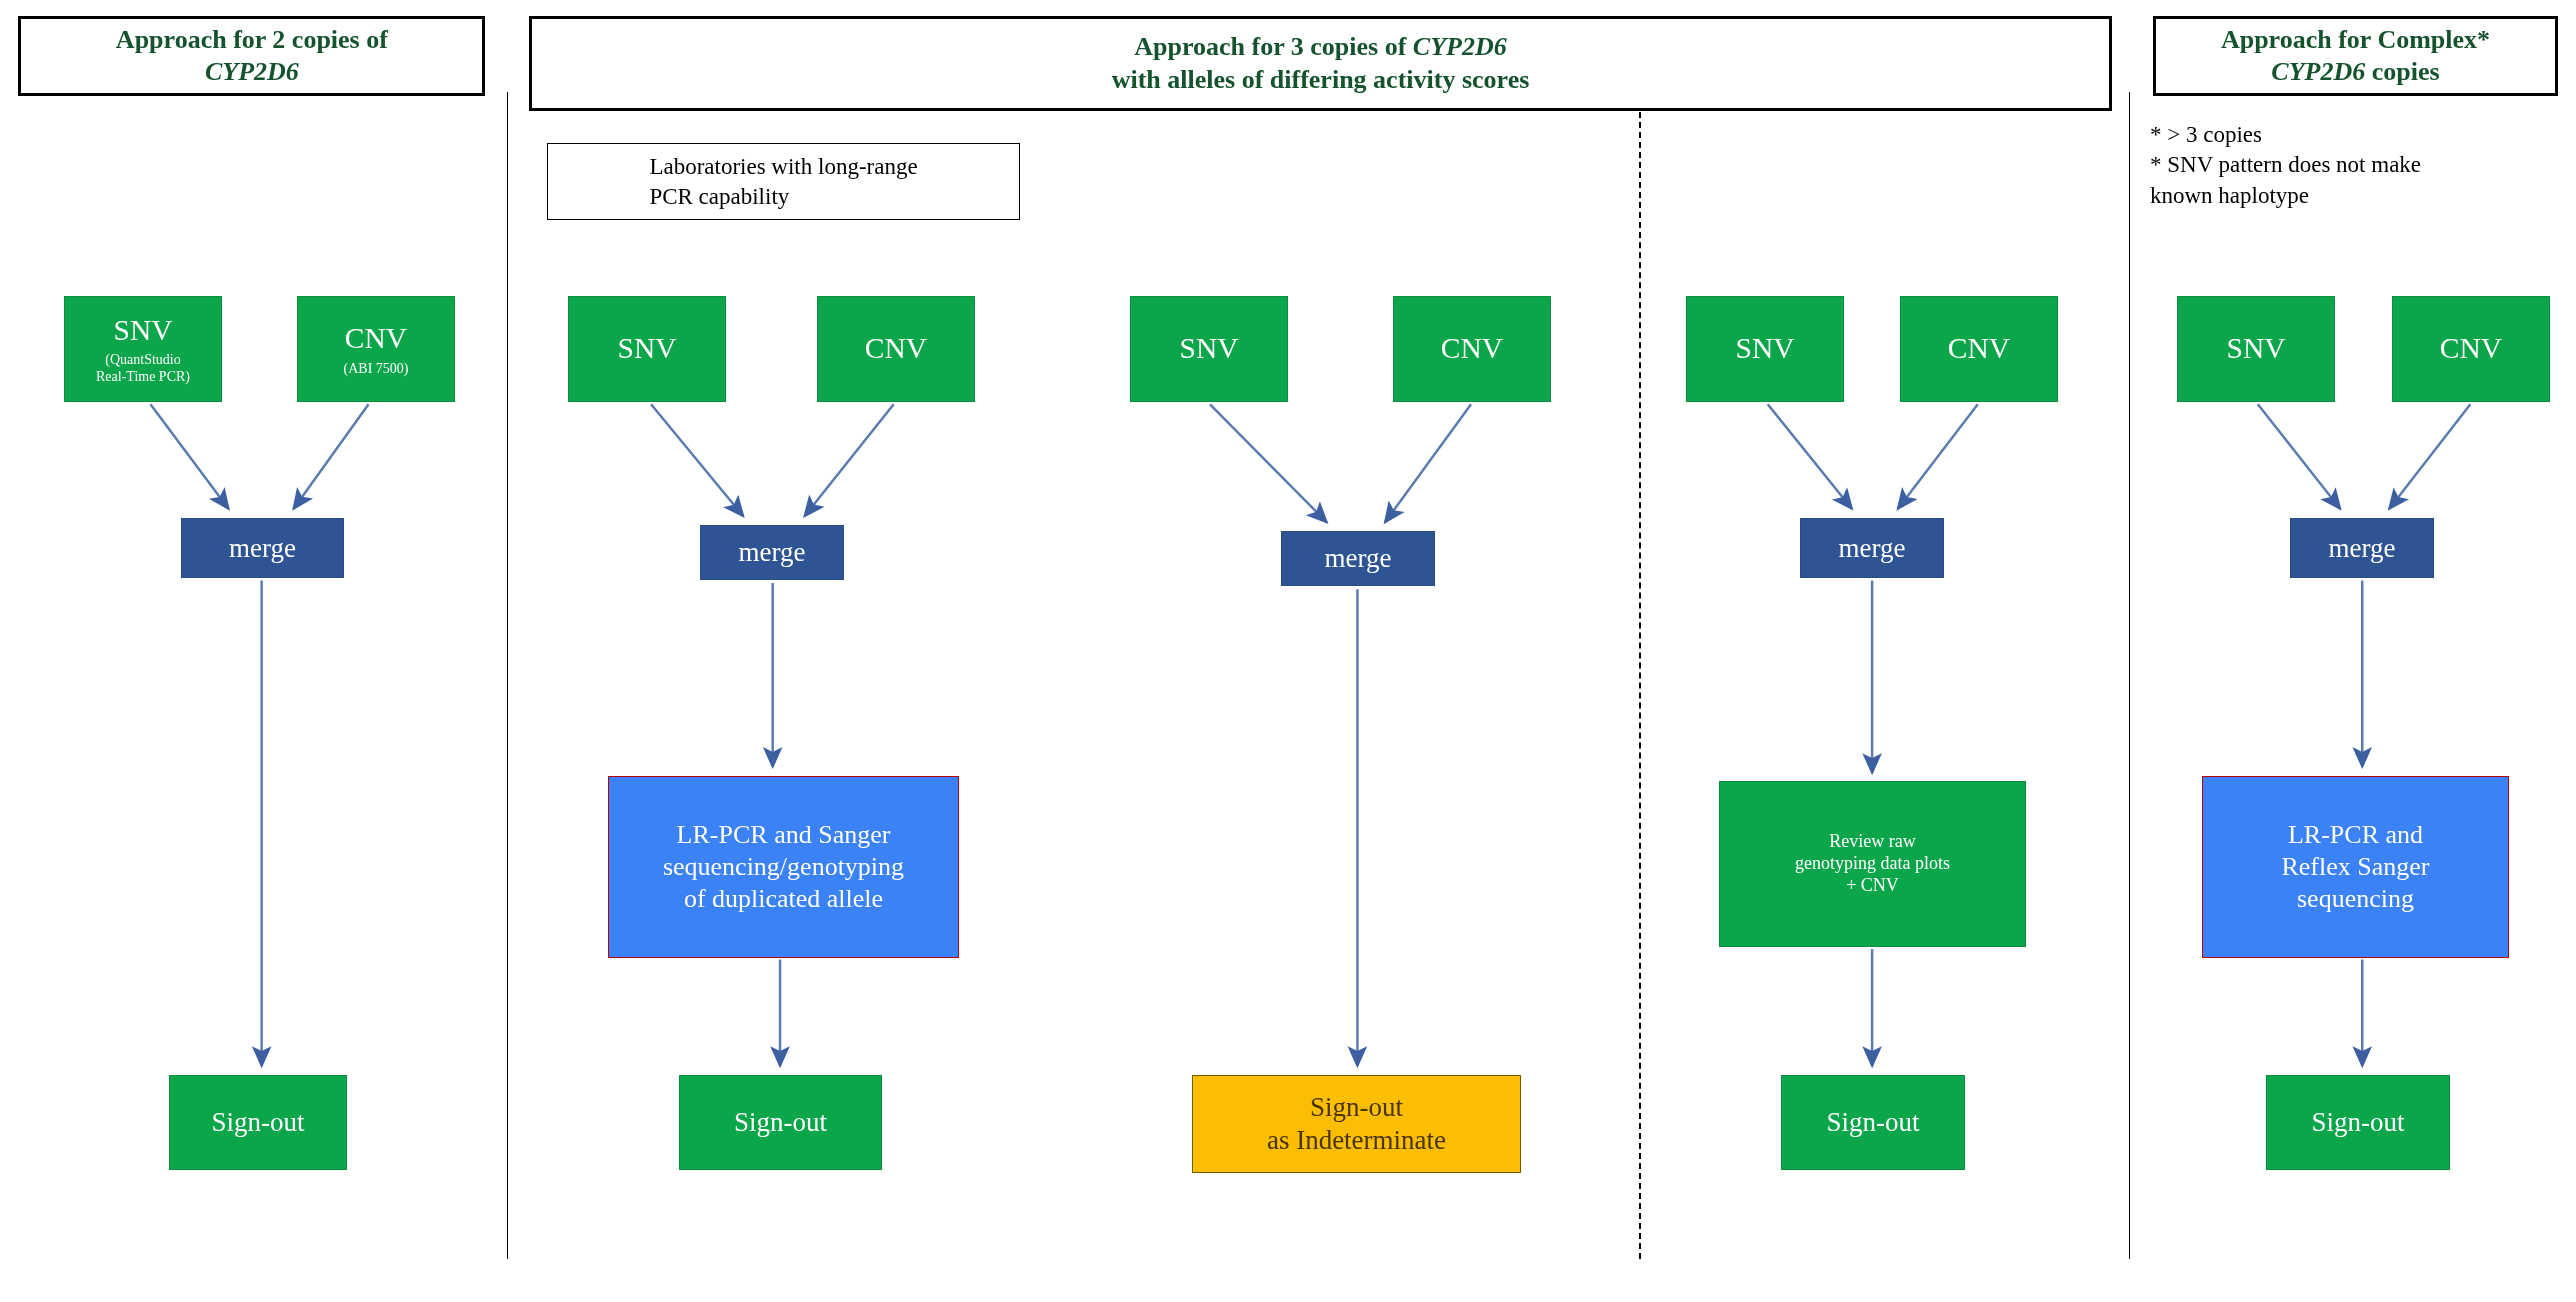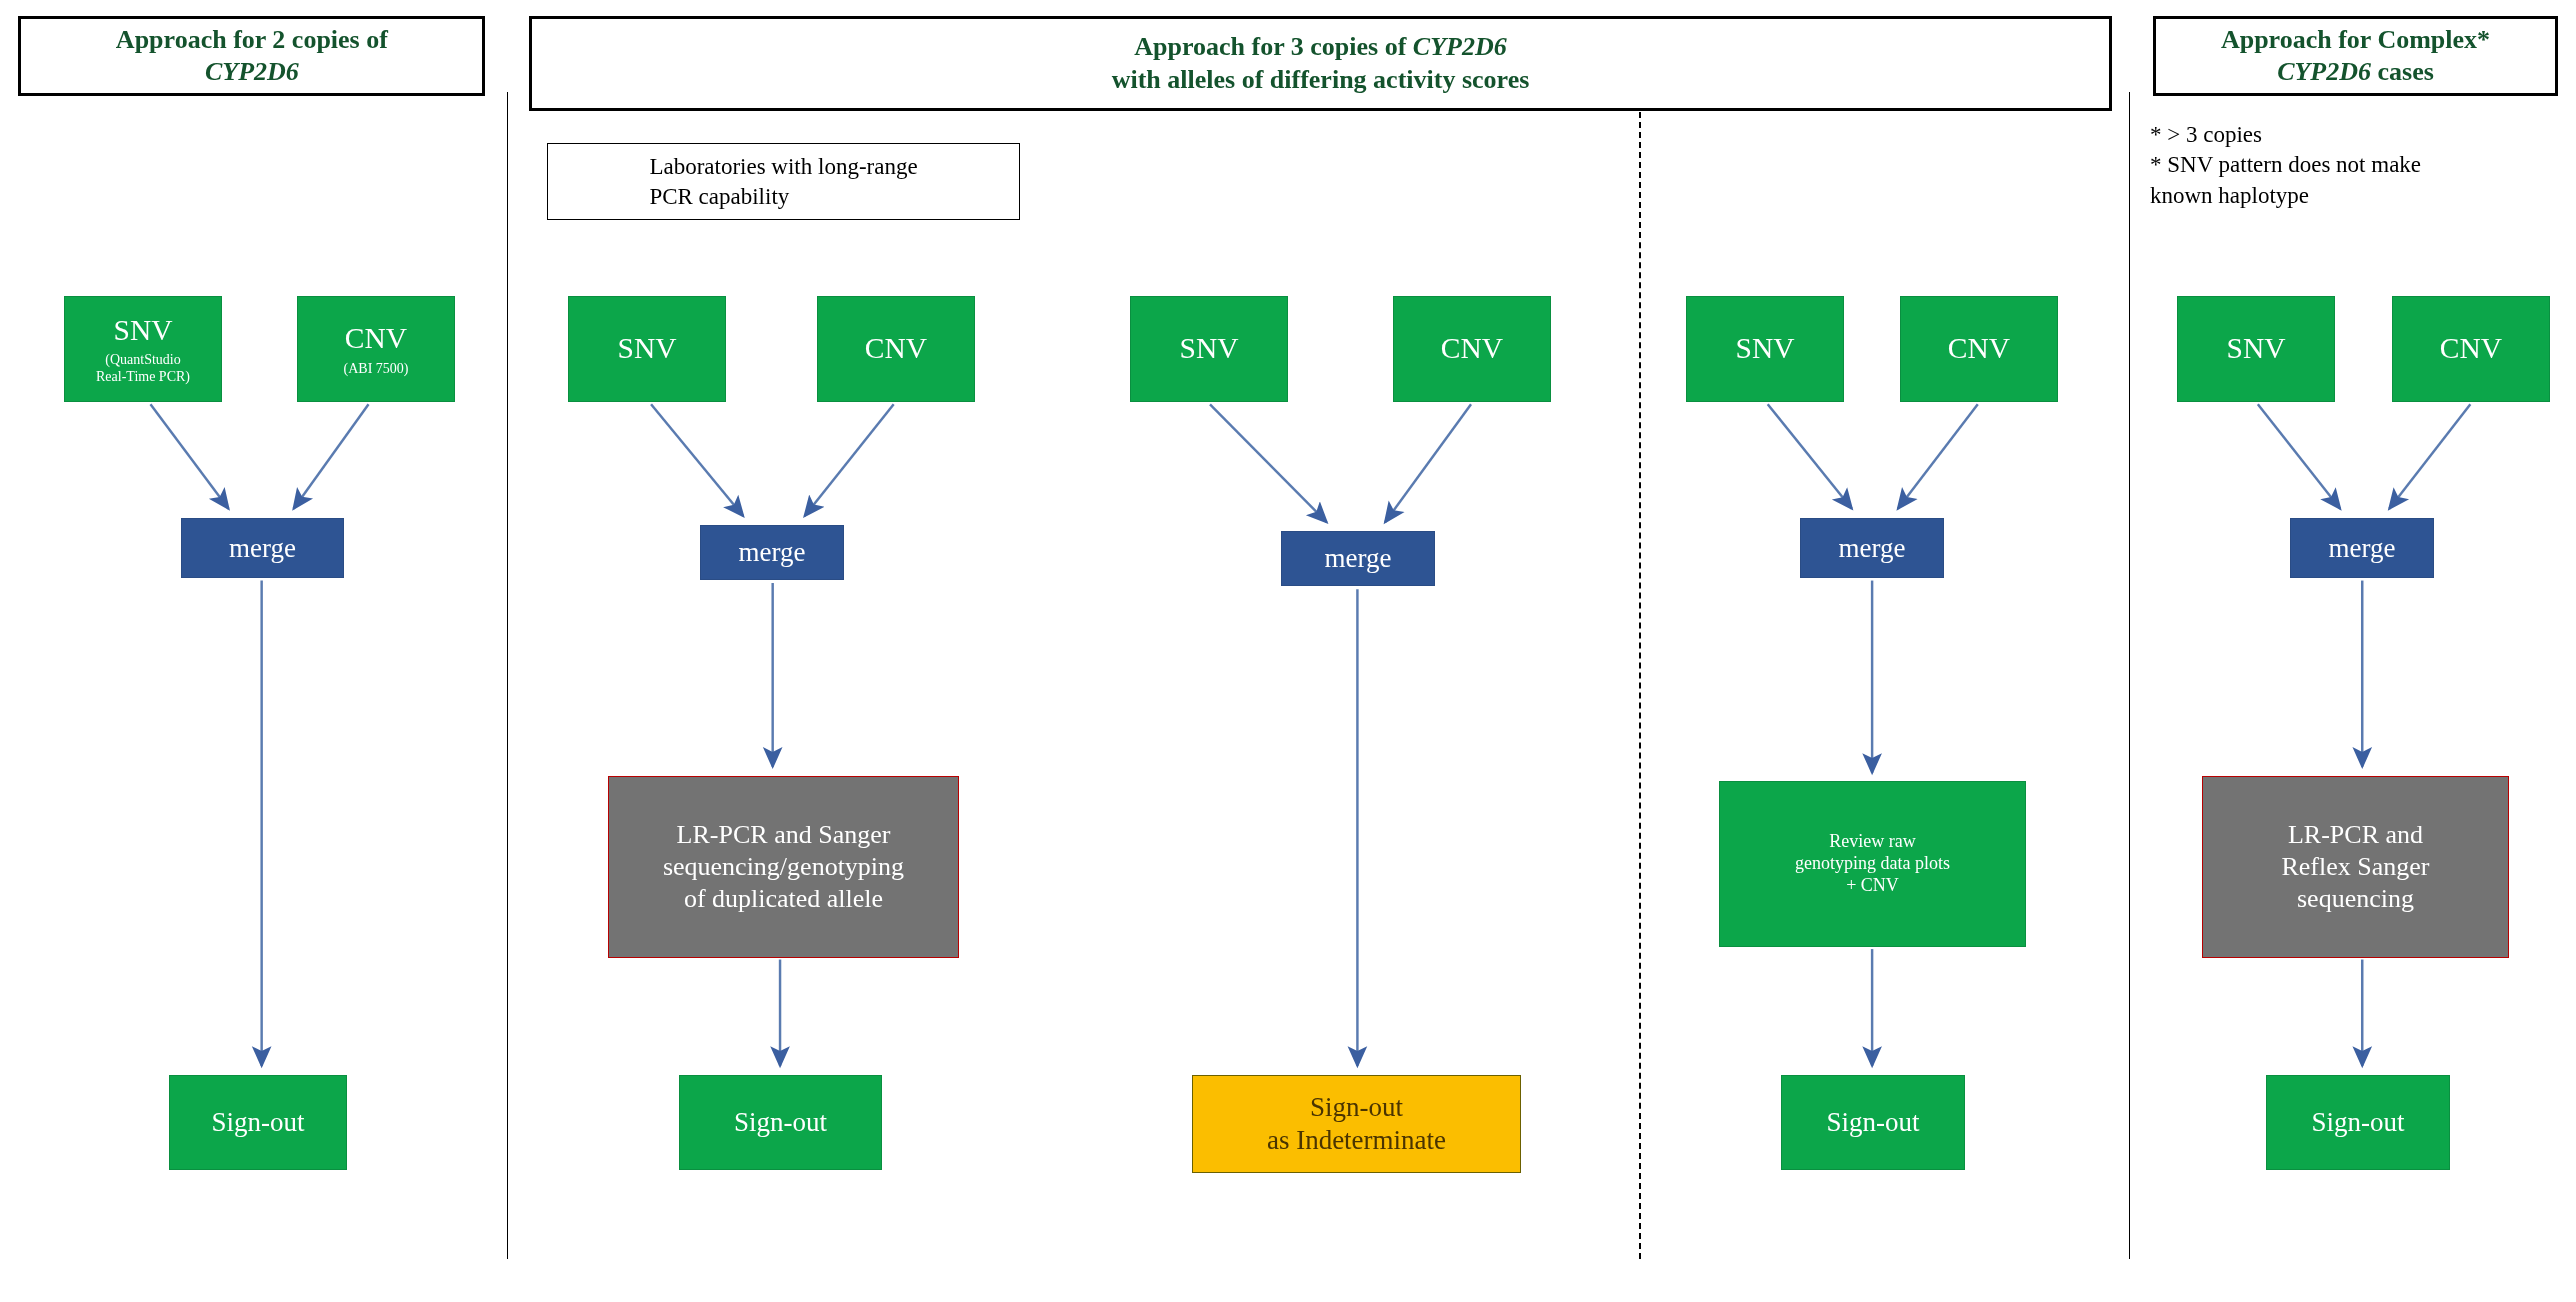--- a/index.html
+++ b/index.html
@@ -30,21 +30,21 @@
 
   
   .node{
     position:absolute;box-sizing:border-box;
     display:flex;flex-direction:column;align-items:center;justify-content:center;
     text-align:center;line-height:1.22;
   }
   .node .sub{display:block;line-height:1.18;}
   .node.green{background:#0CA64A;color:#ffffff;border:1.2px solid #0a8f40;}
   .node.blue{background:#2E5493;color:#ffffff;border:1.2px solid #2a4c85;}
-  .node.red{background:#737373;color:#ffffff;border:1.2px solid #b80000;}
+  .node.red{background:#3b82f6;color:#ffffff;border:1.2px solid #b80000;}
   .node.orange{background:#FBBE00;color:#4a3400;border:1.2px solid #6b6000;}
 
   
   svg.edges{position:absolute;left:0;top:0;width:2576px;height:1303px;pointer-events:none;}
 </style>
 </head>
 <body>
 
 <div id="root">
 
@@ -138,21 +138,21 @@
 genotyping data plots
 + CNV</span>
   </div>
   <div class="node green" style="left:1781px;top:1075px;width:184px;height:95px;font-size:27px;">
     <span>Sign-out</span>
   </div>
 
   <div class="hdr" style="left:2153px;top:16px;width:405px;height:80px;font-size:26px;">
     <div>
       <span>Approach for Complex*</span><br>
-      <span class="it">CYP2D6</span><span> cases</span>
+      <span class="it">CYP2D6</span><span> copies</span>
     </div>
   </div>
 
   <div class="note" style="left:2150px;top:120px;width:405px;font-size:23px;">* &gt; 3 copies
 * SNV pattern does not make
 known haplotype</div>
 
   <div class="node green" style="left:2177px;top:296px;width:158px;height:106px;font-size:29.5px;">
     <span>SNV</span>
   </div>

